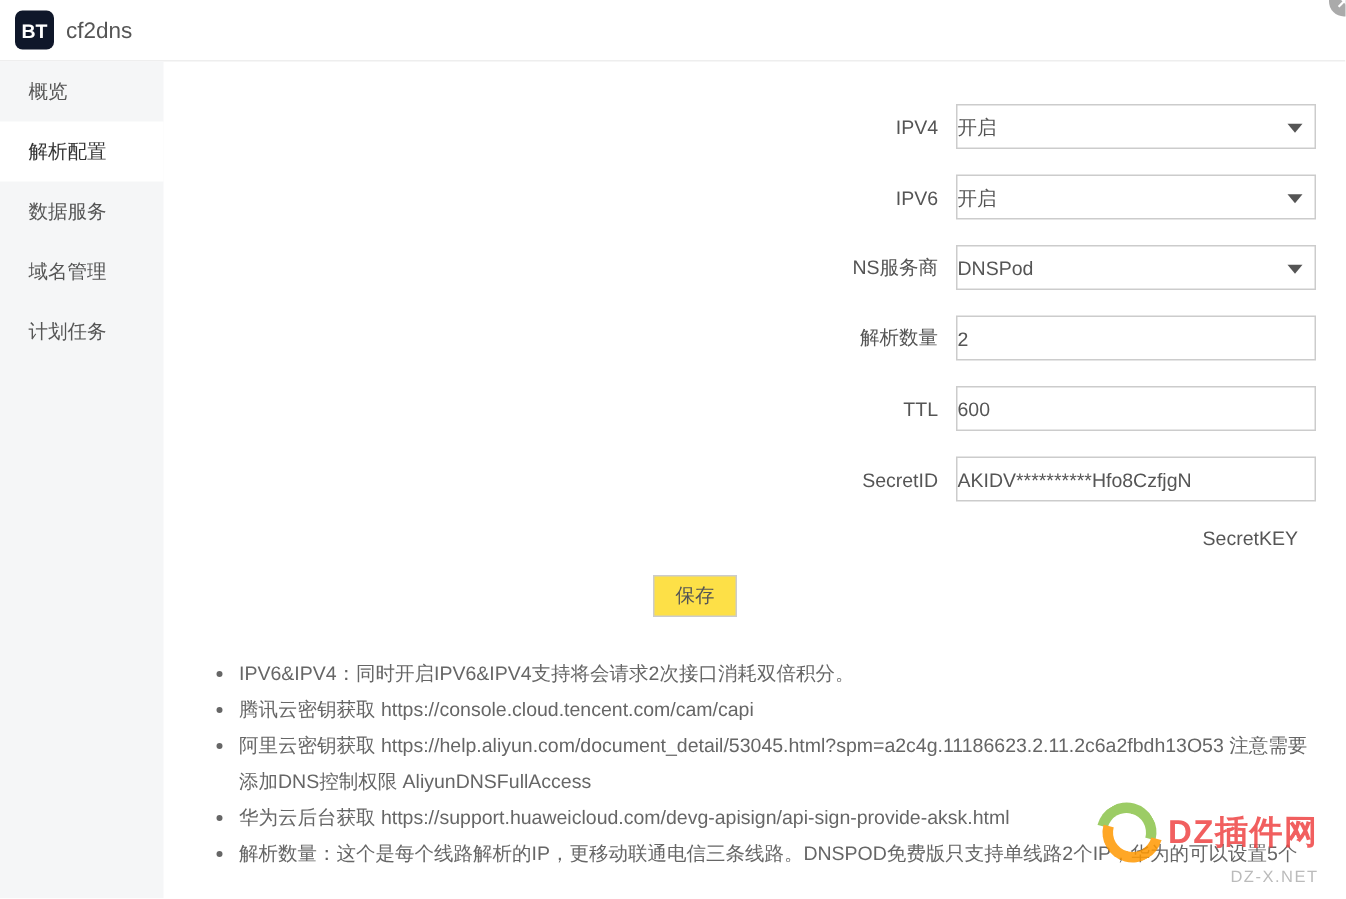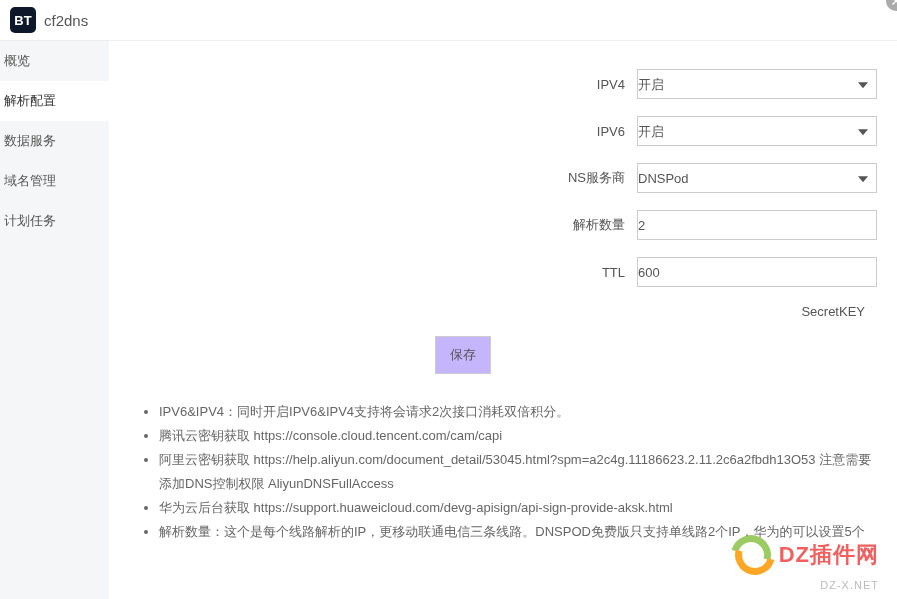--- a/index.html
+++ b/index.html
@@ -61,21 +61,21 @@
   }
   .sidebar {
     width: 109px;
     background: #f5f6f7;
     flex-shrink: 0;
   }
   .sidebar-item {
     height: 40px;
     display: flex;
     align-items: center;
-    padding-left: 4px;
+    padding-left: 19px;
     color: #555;
     cursor: pointer;
     font-size: 13px;
   }
   .sidebar-item.active {
     background: #fff;
     color: #333;
   }
   .content {
     flex: 1;
@@ -126,24 +126,24 @@
     border-top: 6px solid #555;
     pointer-events: none;
   }
   .btn-row {
     display: flex;
     padding-left: 306px;
     margin-top: 4px;
     margin-bottom: 26px;
   }
   .btn-submit {
-    height: 38px;
+    height: 28px;
     padding: 0 14px;
     border: 1px solid #ccc;
-    background: #c4b5fd;
+    background: #fde047;
     color: #555;
     font-size: 13px;
     cursor: pointer;
   }
   .help-list {
     list-style: disc;
     padding-left: 30px;
     color: #666;
     font-size: 13px;
     line-height: 24px;
@@ -261,20 +261,24 @@
     <div class="form-row">
       <div class="form-label">解析数量</div>
       <input type="text" class="form-control" value="2" style="">
     </div>
 
     <div class="form-row">
       <div class="form-label">TTL</div>
       <input type="text" class="form-control" value="600" style="">
     </div>
 
+    <div class="form-row">
+      <div class="form-label">SecretID</div>
+      <input type="text" class="form-control" value="AKIDV**********Hfo8CzfjgN" style="">
+    </div>
 
     <div class="form-row">
       <div class="form-label">SecretKEY</div>
     </div>
 
     <div class="btn-row">
       <button class="btn-submit">保存</button>
     </div>
 
     <ul class="help-list">

